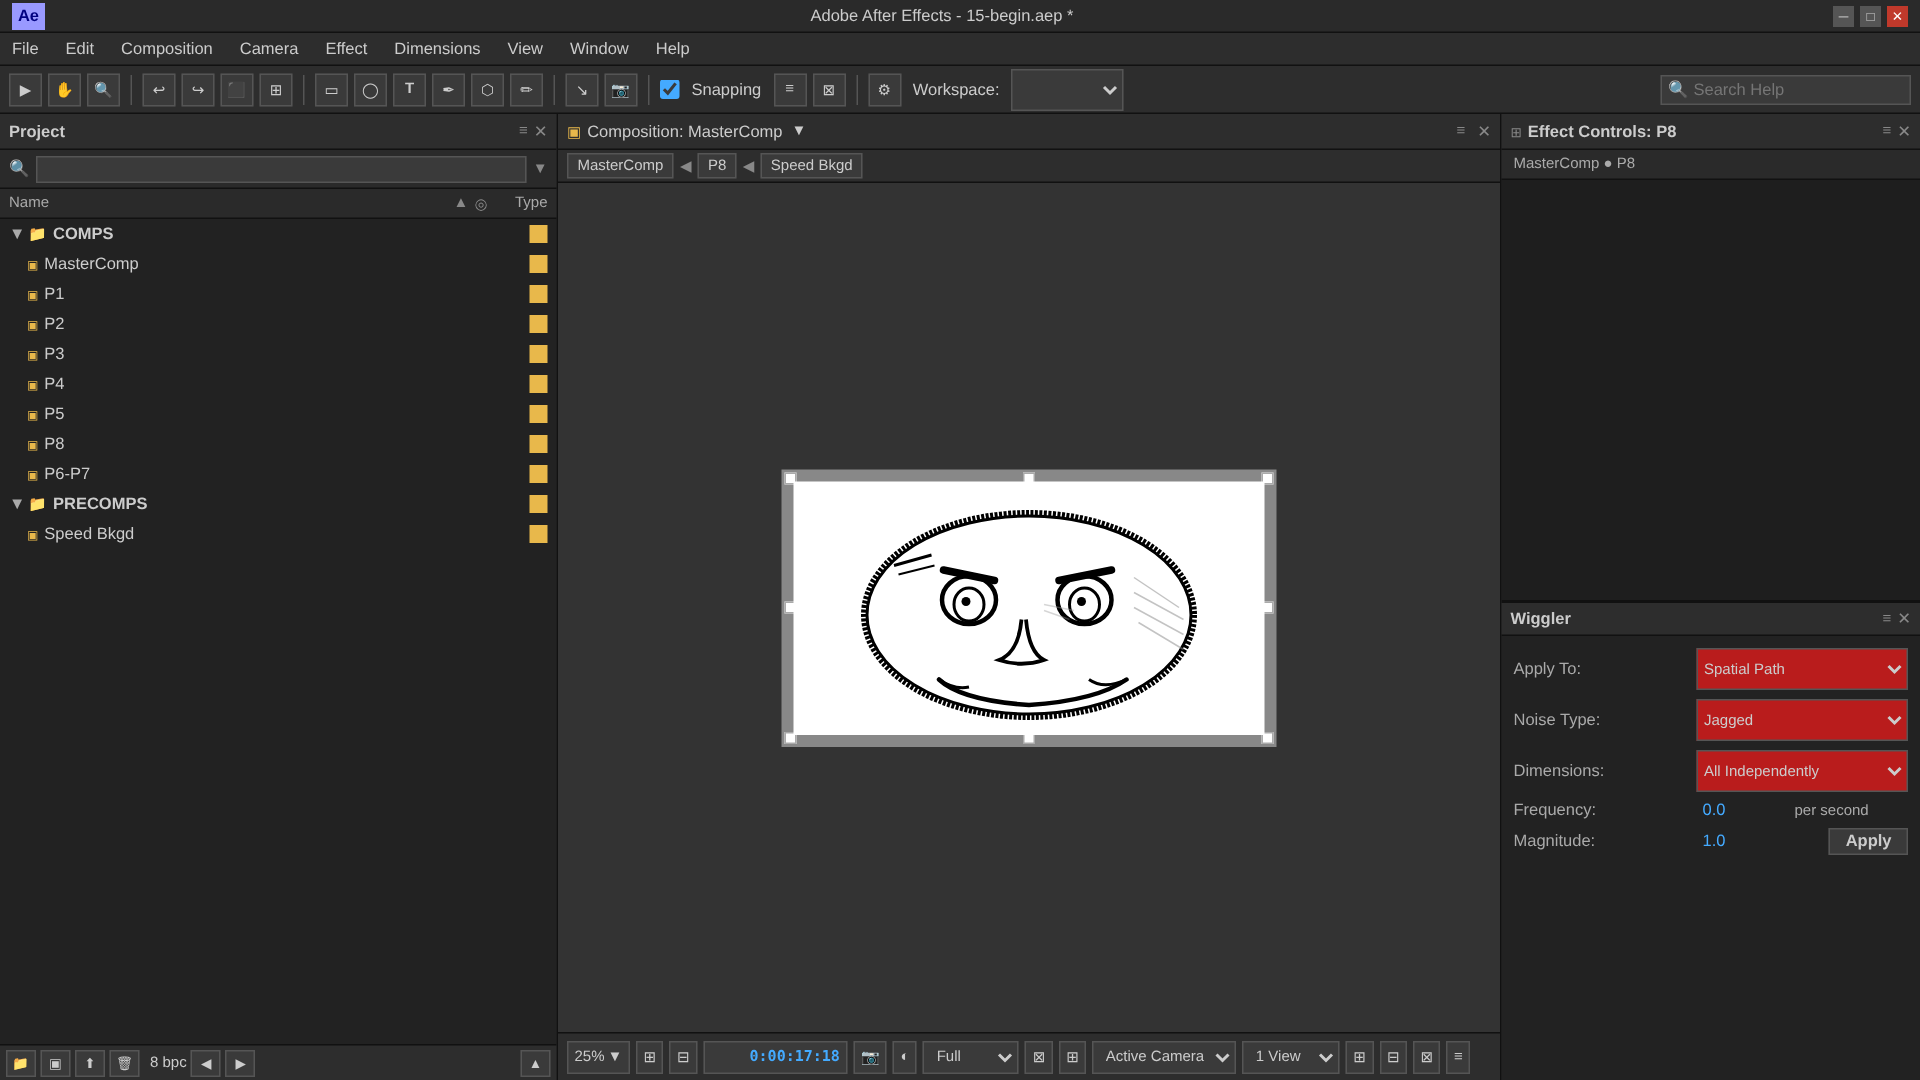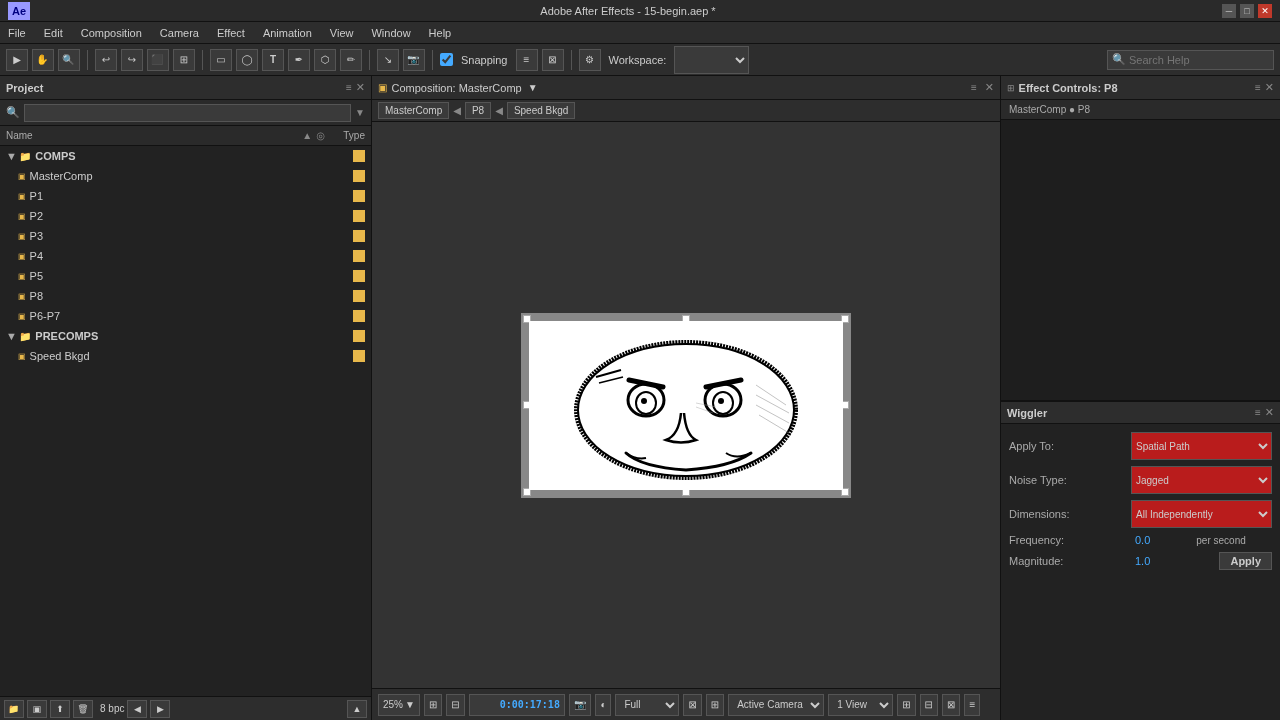--- a/index.html
+++ b/index.html
@@ -436,21 +436,21 @@
     <button class="win-btn" style="background:#c0392b;color:#fff;">✕</button>
   </div>
 </div>
 
 <div id="menu-bar">
   <span class="menu-item">File</span>
   <span class="menu-item">Edit</span>
   <span class="menu-item">Composition</span>
   <span class="menu-item">Camera</span>
   <span class="menu-item">Effect</span>
-  <span class="menu-item">Animation</span>
+  <span class="menu-item">Dimensions</span>
   <span class="menu-item">View</span>
   <span class="menu-item">Window</span>
   <span class="menu-item">Help</span>
 </div>
 
 <div id="toolbar">
 
   <button class="toolbar-btn" title="Selection">▶</button>
   <button class="toolbar-btn" title="Hand">✋</button>
   <button class="toolbar-btn" title="Zoom">🔍</button>

